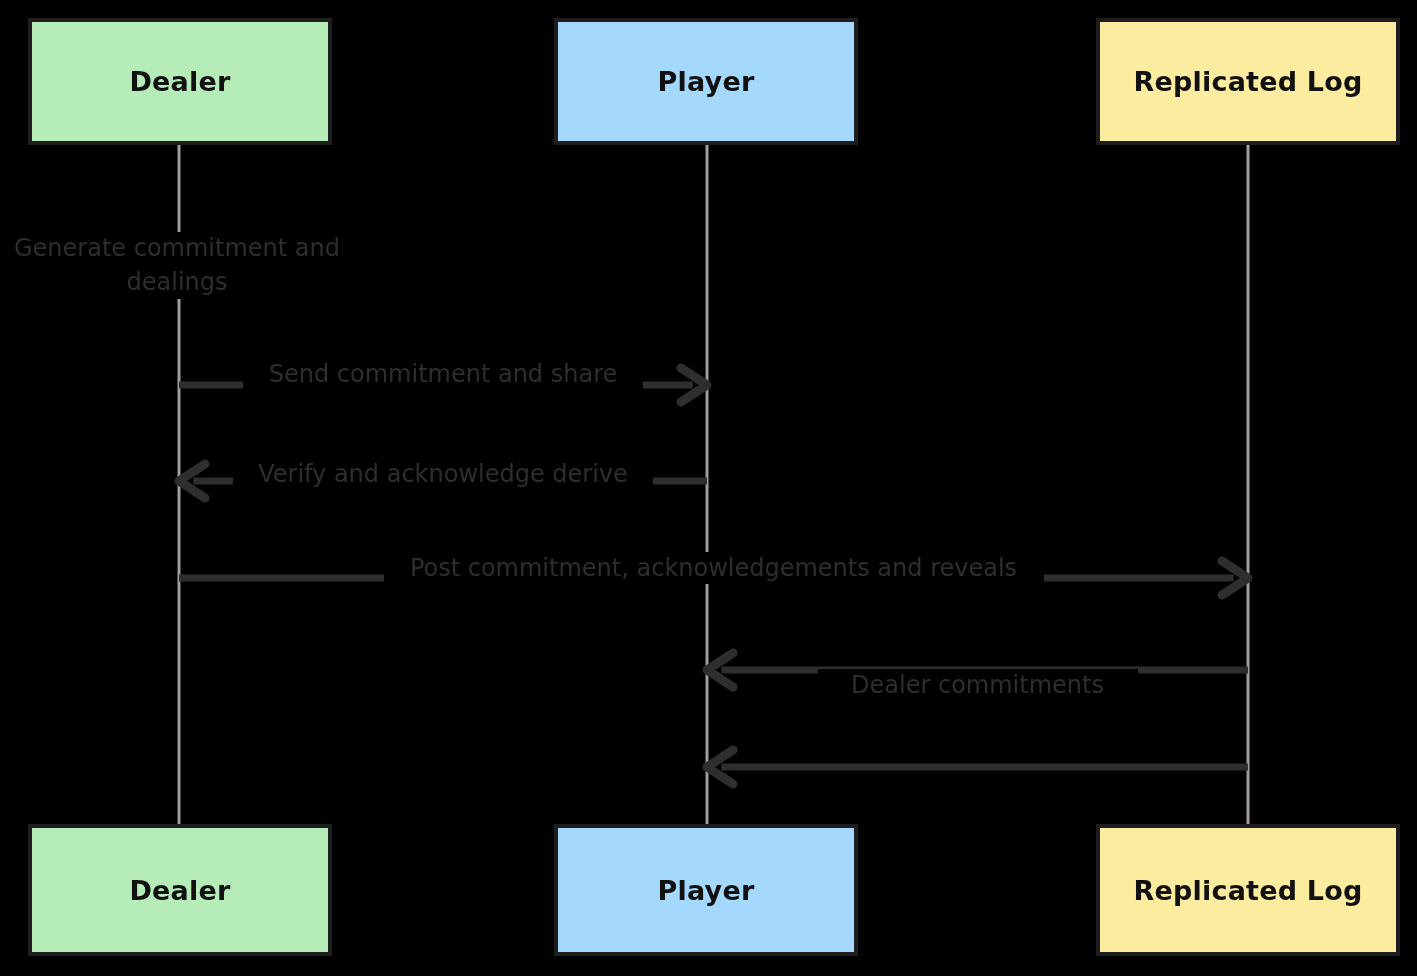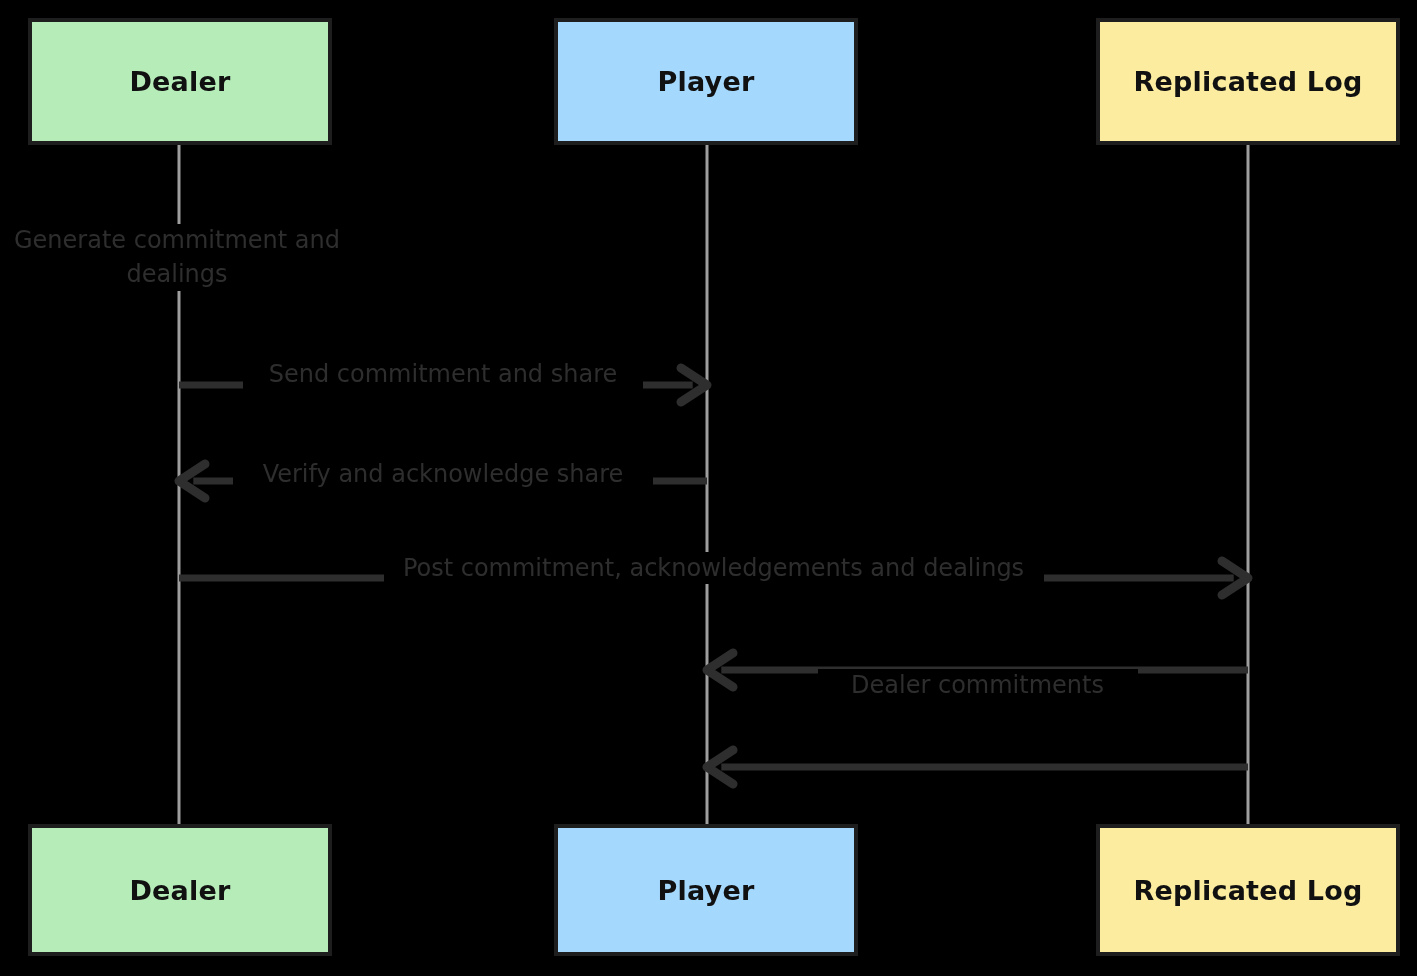--- a/index.html
+++ b/index.html
@@ -63,20 +63,21 @@
   .note-label {
     position: absolute;
     text-align: center;
     font-family: "DejaVu Sans", sans-serif;
     font-size: 24px;
     line-height: 1.4;
     color: #2e2e2e;
     z-index: 8;
     background: #000000;
     box-sizing: border-box;
+    margin-top: 8px;
   }
 </style>
 </head>
 <body>
 
 <div id="canvas">
 
   <svg id="svg-layer" viewBox="0 0 1417 976" xmlns="http://www.w3.org/2000/svg">
       <line x1="179" y1="145" x2="179" y2="824" stroke="#9e9e9e" stroke-width="3"></line>
       <line x1="707" y1="145" x2="707" y2="824" stroke="#9e9e9e" stroke-width="3"></line>
@@ -119,17 +120,17 @@
   <div class="actor-box" style="left: 554px; width: 304px; background: rgb(165, 216, 253); border-color: rgb(30, 30, 30); top: 824px; height: 132px;">
     <span class="actor-label">Player</span>
   </div>
   <div class="actor-box" style="left: 1096px; width: 304px; background: rgb(251, 236, 160); border-color: rgb(30, 30, 30); top: 824px; height: 132px;">
     <span class="actor-label">Replicated Log</span>
   </div>
 
   <div class="note-label" style="left: 12px; top: 224px; width: 330px; color: rgb(46, 46, 46);">Generate commitment and dealings</div>
 
   <div class="msg-label" style="left: 243px; top: 344px; width: 400px; color: rgb(46, 46, 46);">Send commitment and share</div>
-  <div class="msg-label" style="left: 233px; top: 444px; width: 420px; color: rgb(46, 46, 46);">Verify and acknowledge share</div>
-  <div class="msg-label" style="left: 383.5px; top: 538px; width: 660px; color: rgb(46, 46, 46);">Post commitment, acknowledgements and dealings</div>
+  <div class="msg-label" style="left: 233px; top: 444px; width: 420px; color: rgb(46, 46, 46);">Verify and acknowledge derive</div>
+  <div class="msg-label" style="left: 383.5px; top: 538px; width: 660px; color: rgb(46, 46, 46);">Post commitment, acknowledgements and reveals</div>
   <div class="msg-label" style="left: 817.5px; top: 655px; width: 320px; color: rgb(46, 46, 46);">Dealer commitments</div>
 
 </div>
 
 </body></html>

